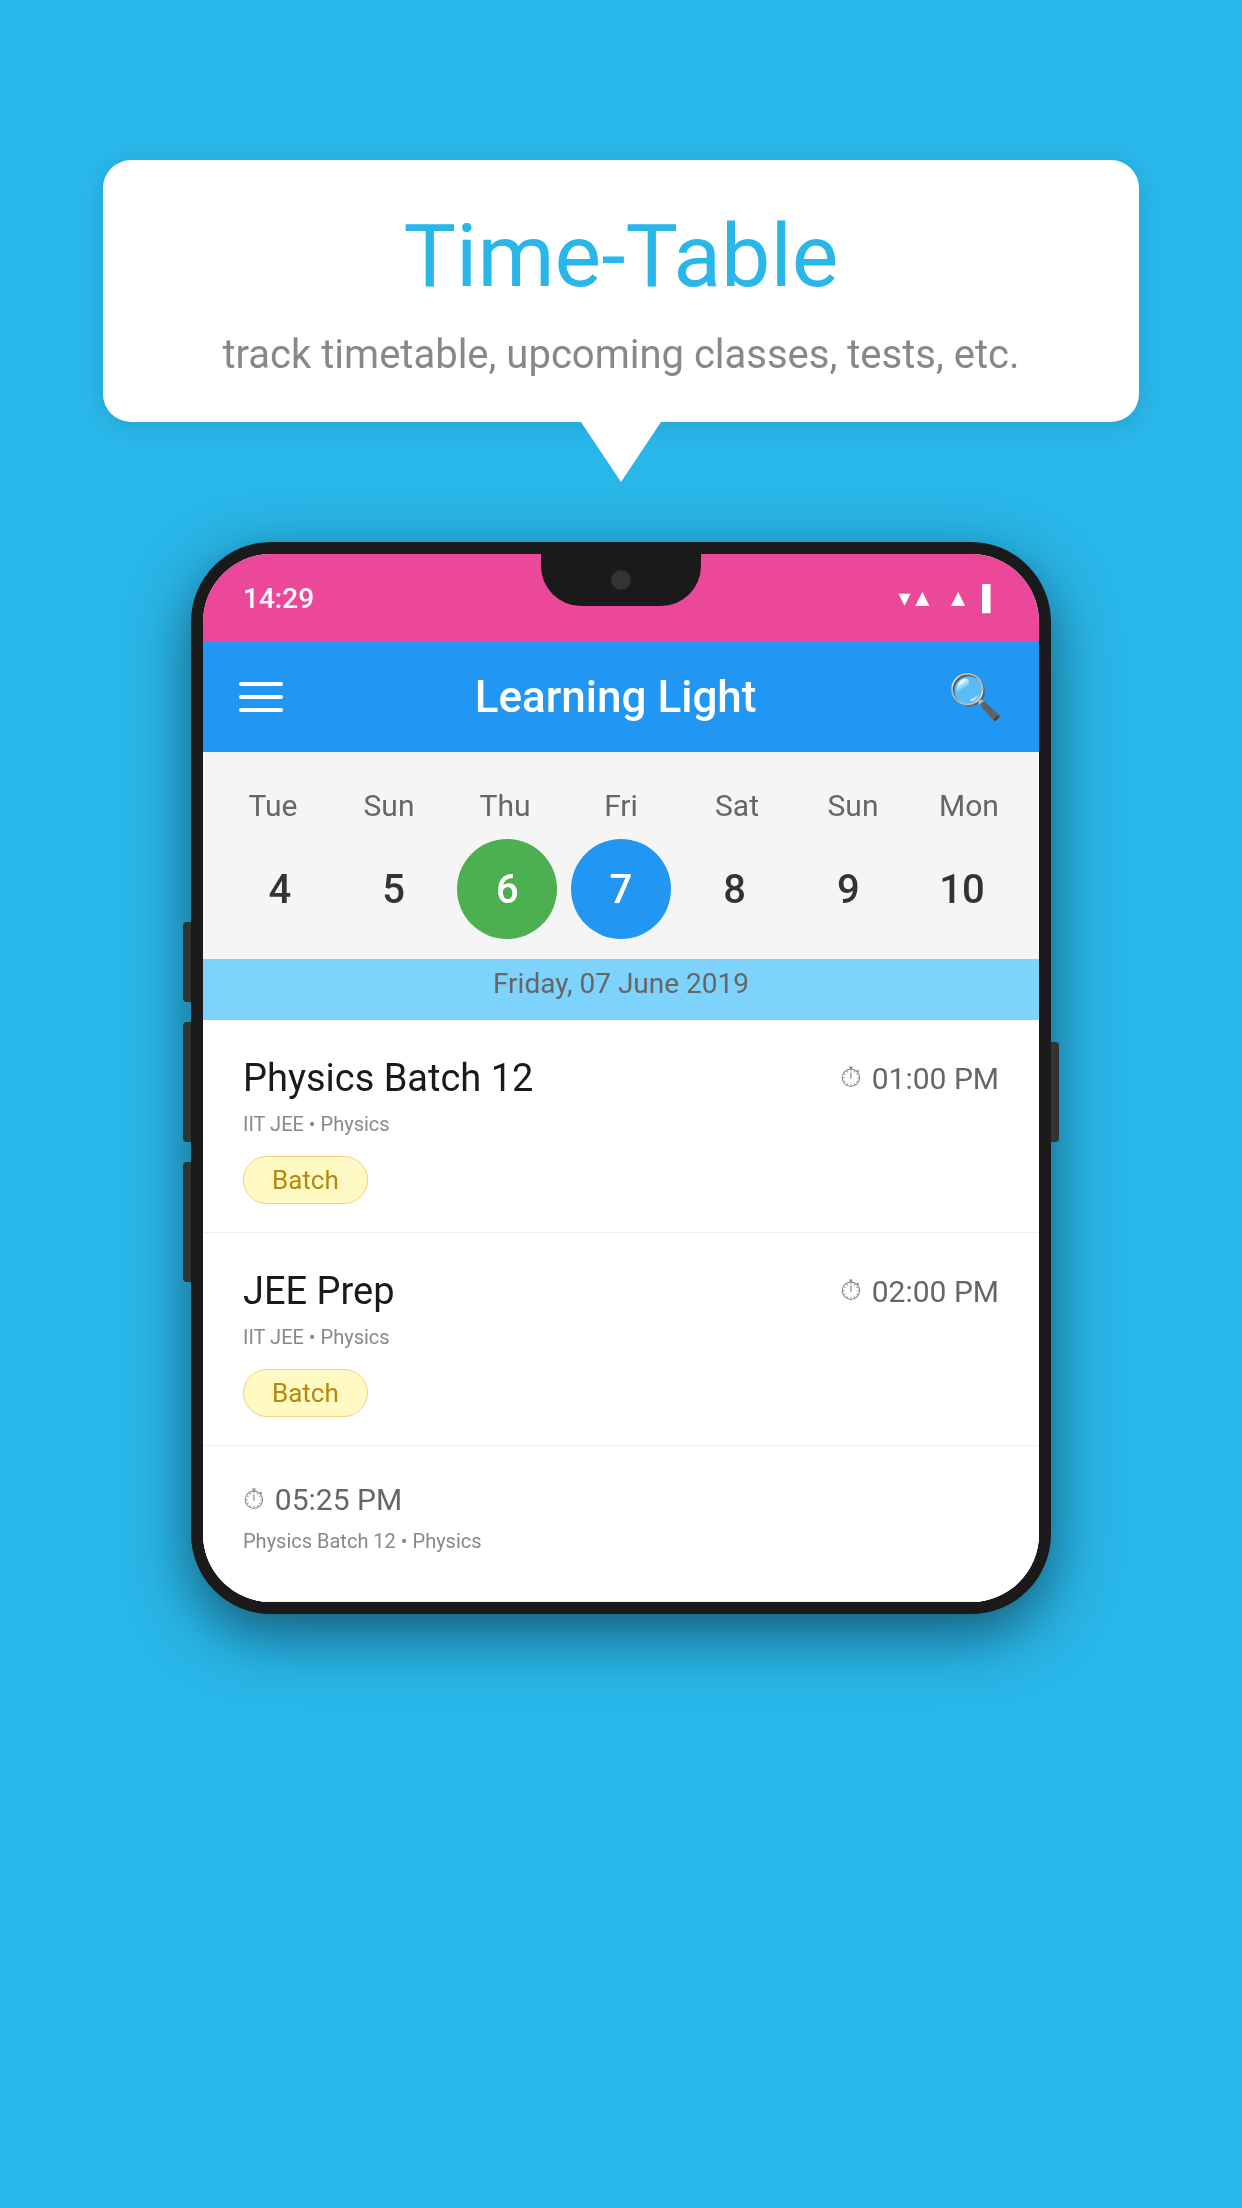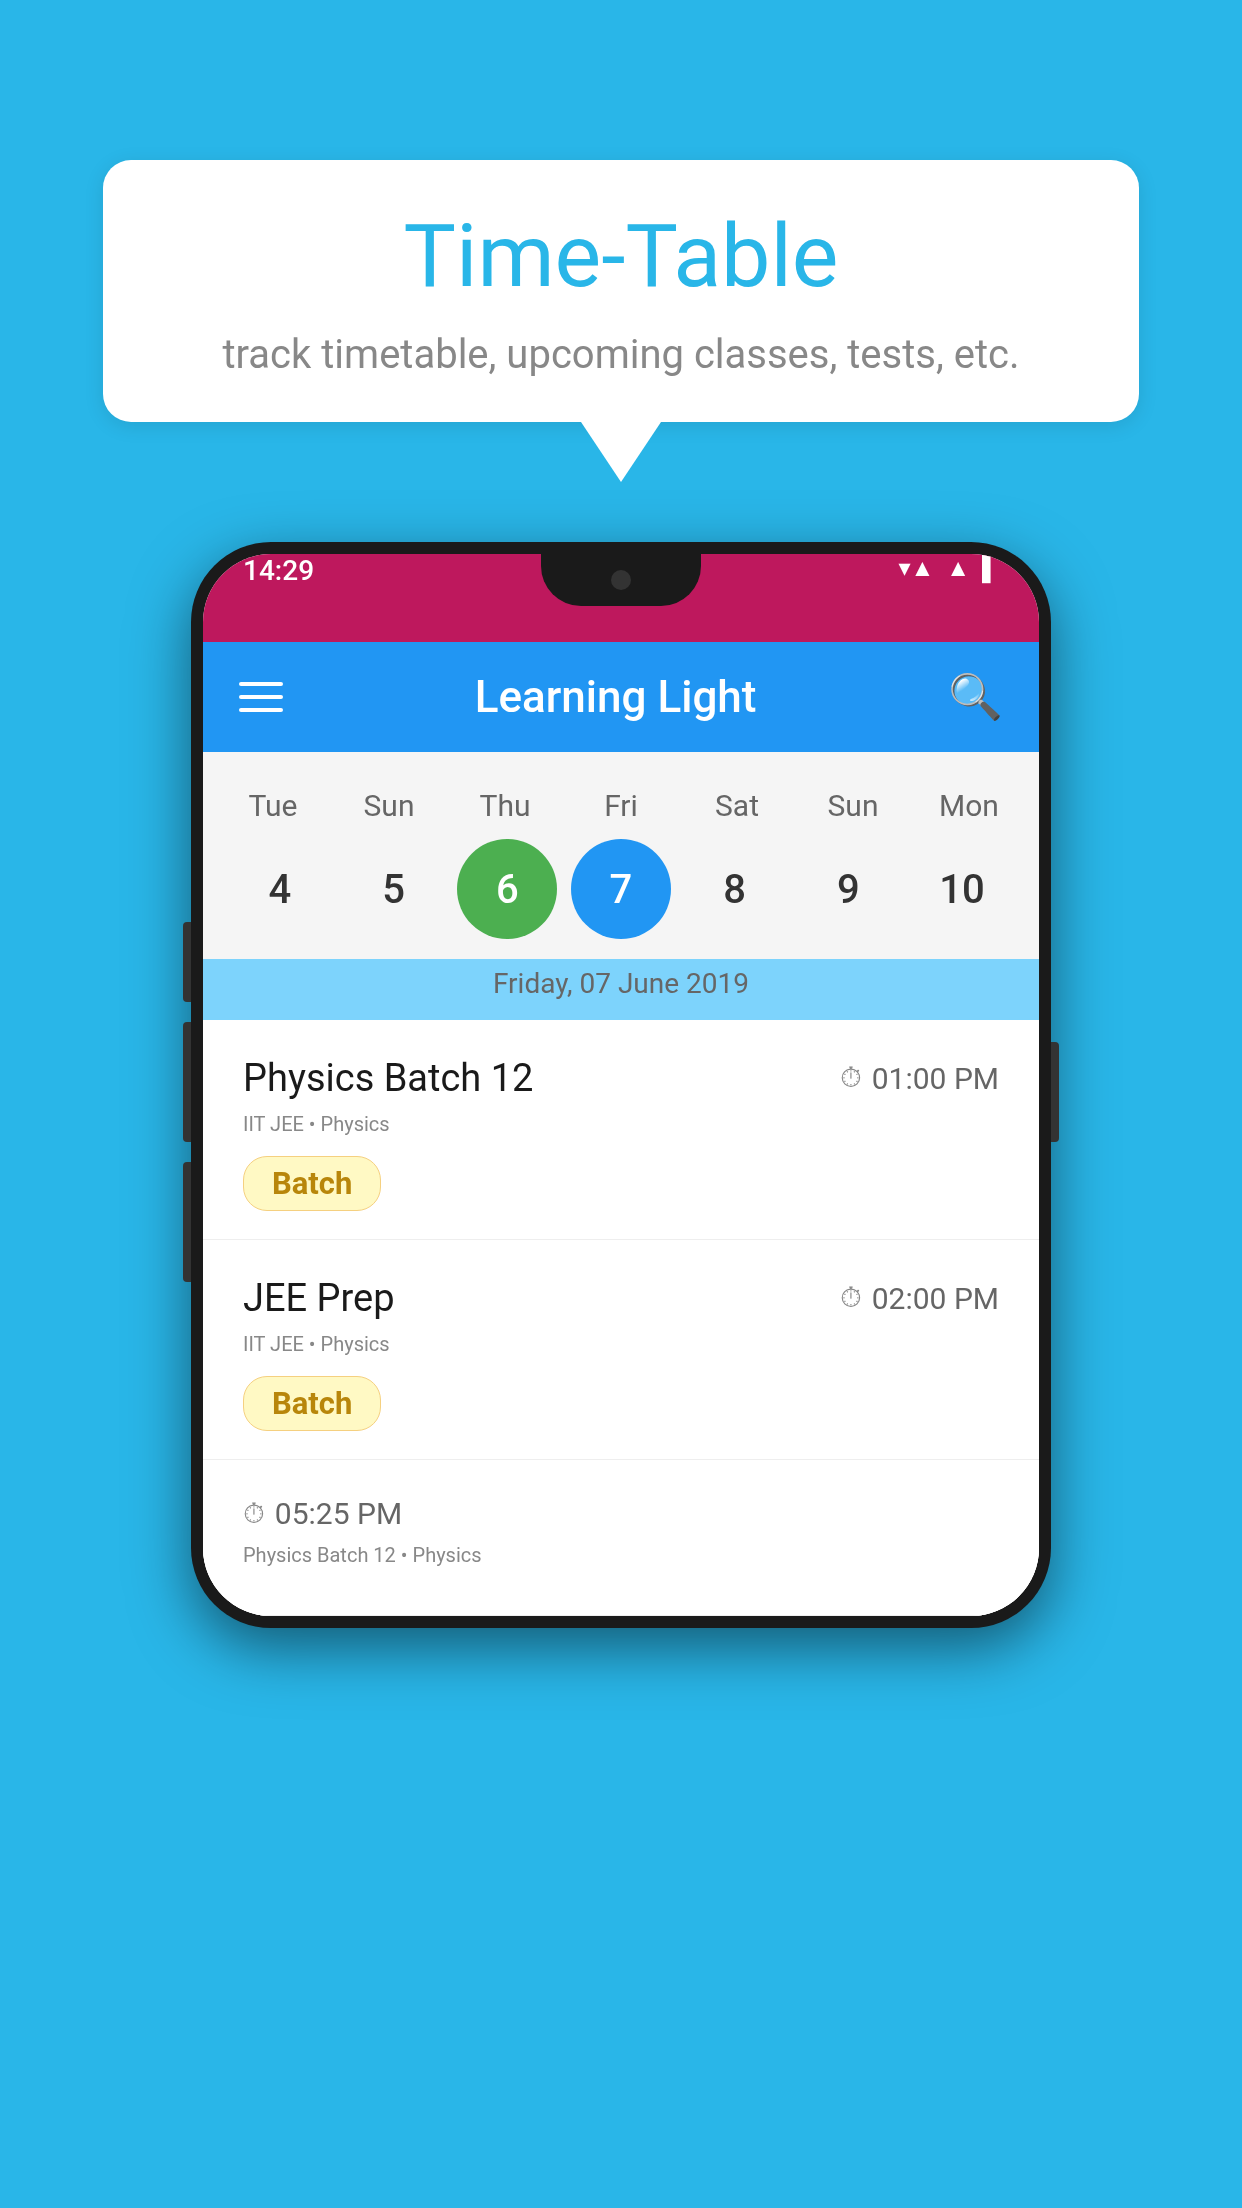--- a/index.html
+++ b/index.html
@@ -76,24 +76,24 @@
 
     
     .phone-screen {
       background: white;
       border-radius: 68px;
       overflow: hidden;
       position: relative;
     }
 
     .phone-notch-bar {
-      background: #be185d;
+      background: #ec4899;
       height: 88px;
       display: flex;
-      align-items: flex-start;
+      align-items: center;
       justify-content: space-between;
       padding: 0 40px;
       position: relative;
     }
 
     .notch-cutout {
       position: absolute;
       top: 0;
       left: 50%;
       transform: translateX(-50%);
@@ -264,22 +264,22 @@
       margin-bottom: 20px;
     }
 
     .batch-badge {
       display: inline-block;
       background: #FFF9C4;
       color: #B8860B;
       border: 1.5px solid #F5D080;
       border-radius: 24px;
       padding: 8px 28px;
-      font-size: 31px;
-      font-weight: 700;
+      font-size: 26px;
+      font-weight: 400;
     }
 
     
     .phone-side-btn-right {
       position: absolute;
       right: -8px;
       top: 500px;
       width: 8px;
       height: 100px;
       background: #333;

